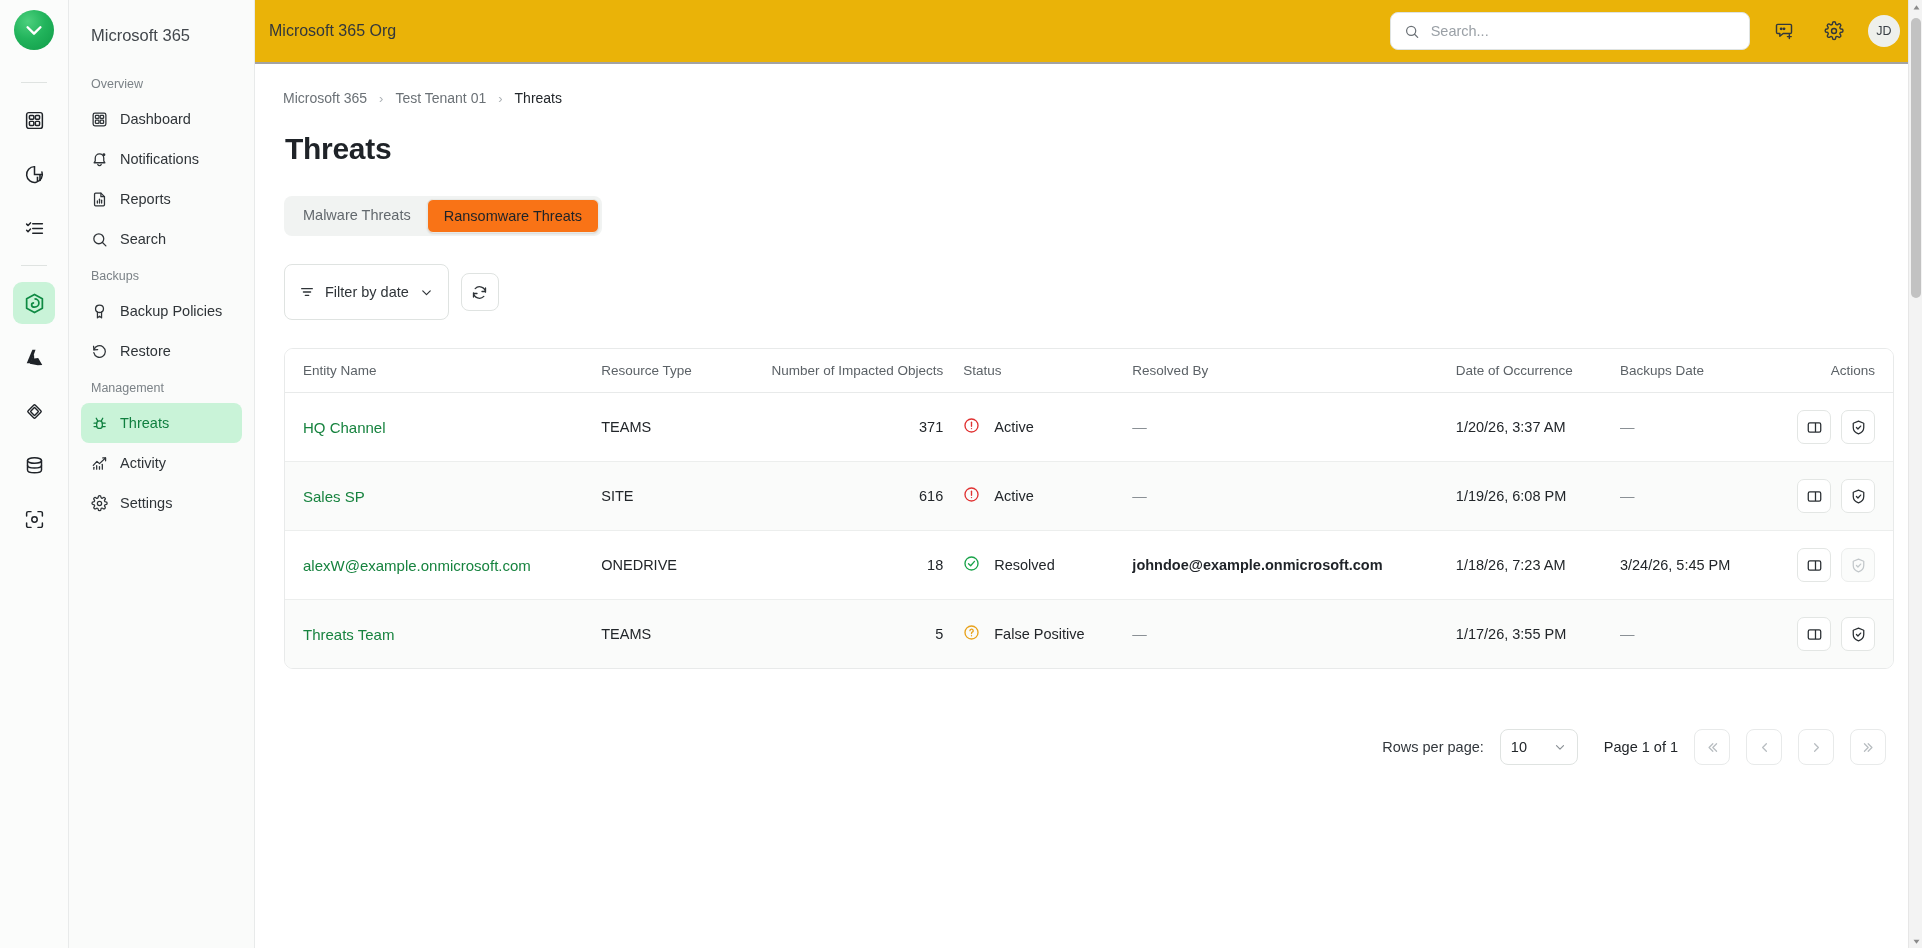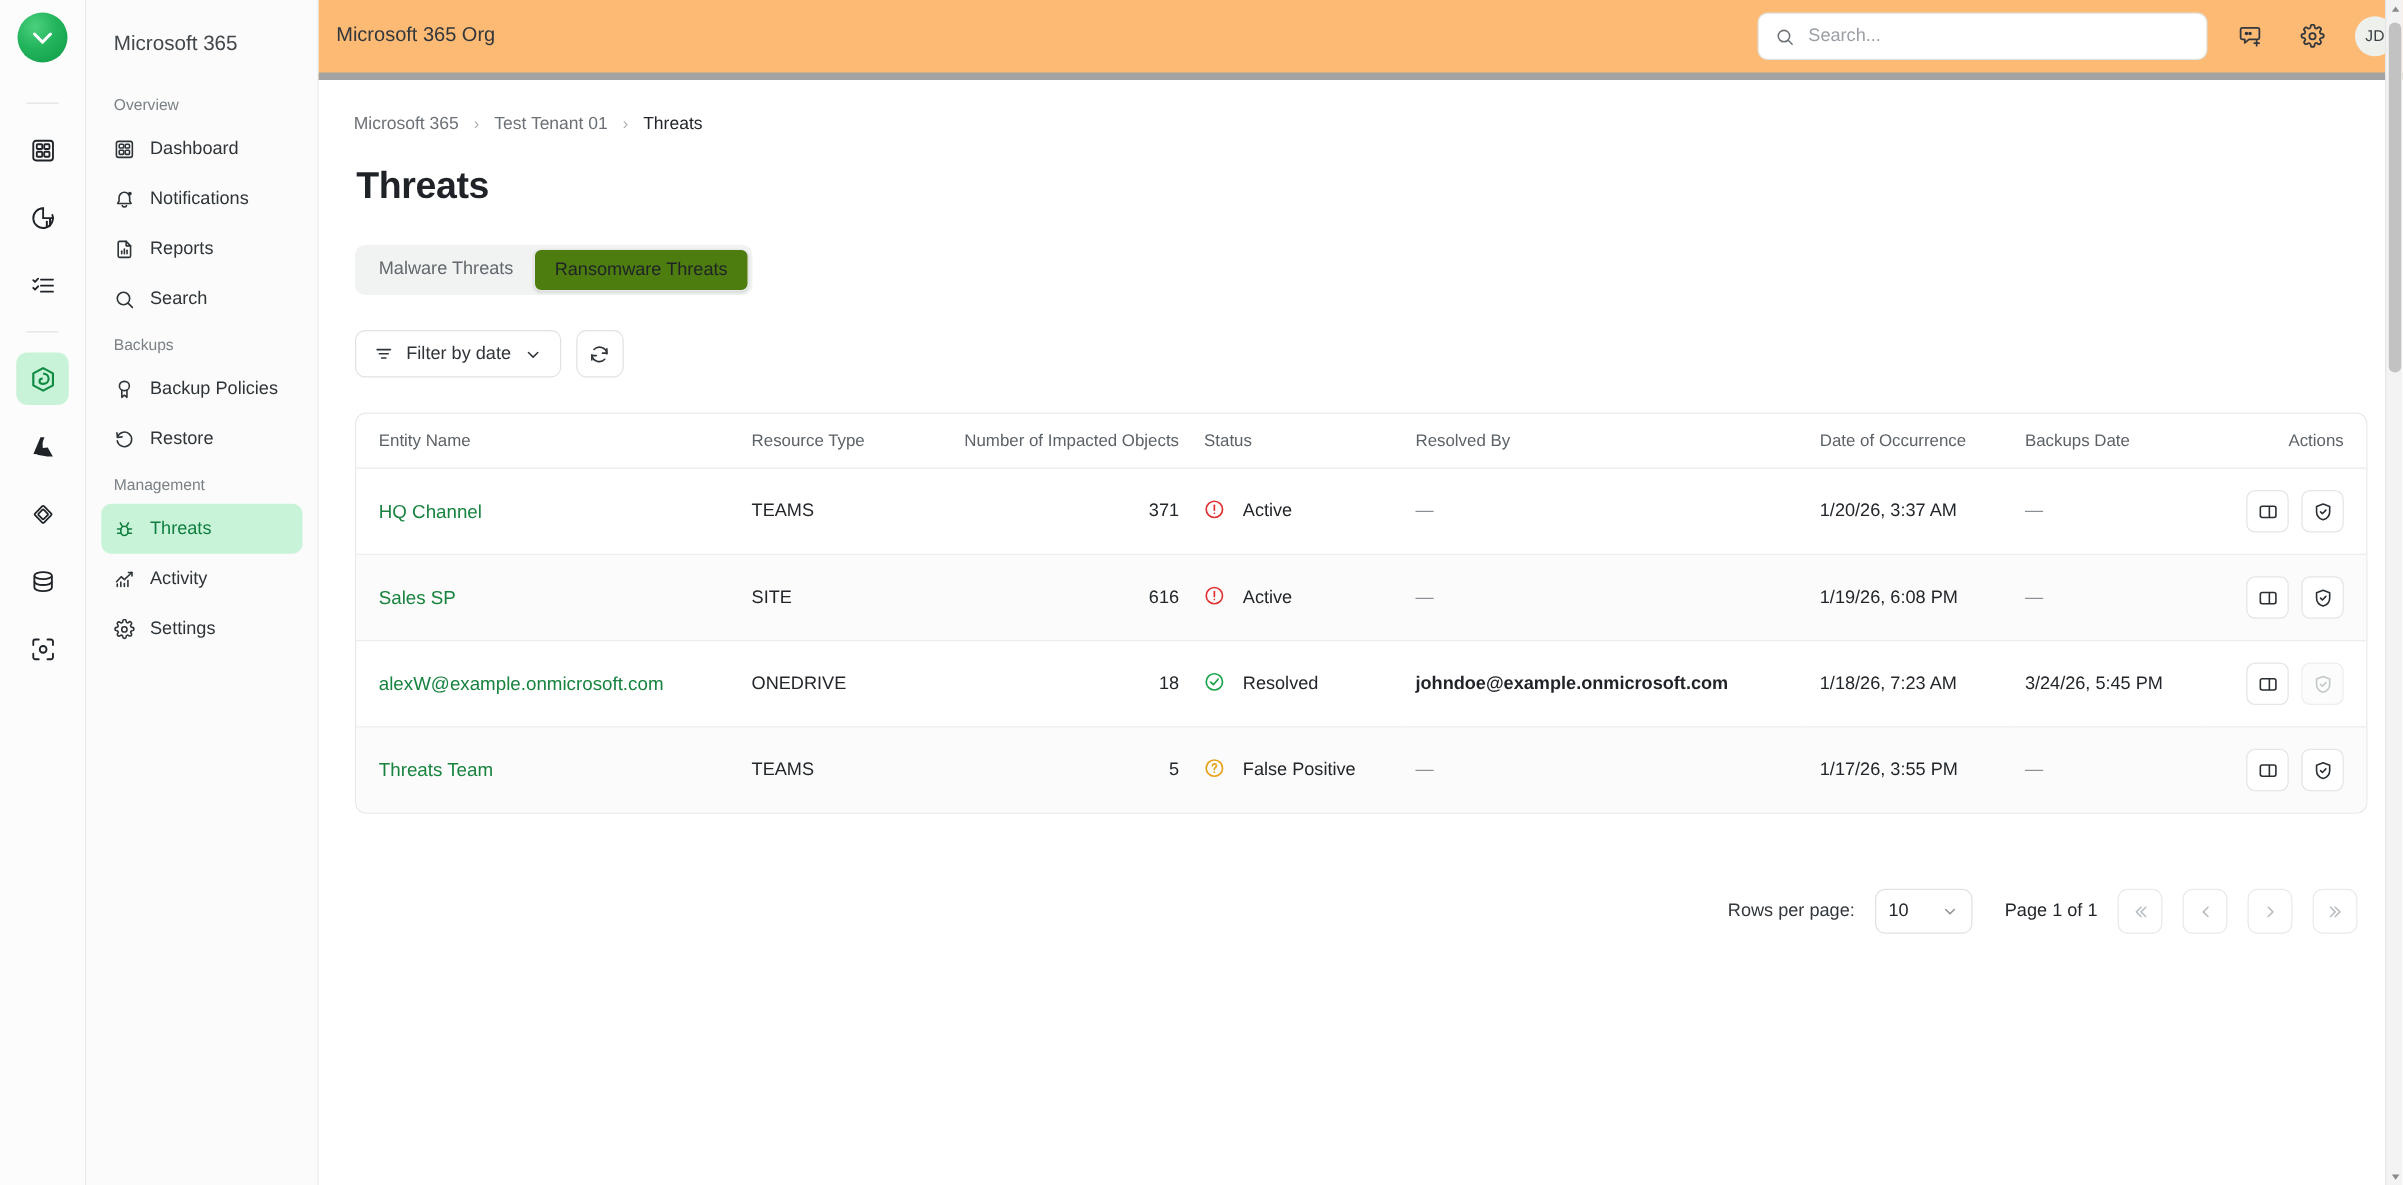--- a/index.html
+++ b/index.html
@@ -52,23 +52,23 @@
     height: 40px; padding: 0 10px; border-radius: 8px;
     font-size: 14.5px; color: #2f3438; cursor: pointer;
   }
   .side-item.active { background: #c9f3d8; color: #0f7f3f; font-weight: 500; }
   .side-item svg { flex: 0 0 17px; }
 
   
   .main { flex: 1 1 auto; display: flex; flex-direction: column; min-width: 0; }
   .topbar {
     height: 64px; flex: 0 0 64px;
-    border-bottom: 6px solid #a3a3a3;
+    border-bottom: 2px solid #a3a3a3;
     display: flex; align-items: center;
-    padding: 0 6px 0 14px; background: #fdba74;
+    padding: 0 22px 0 14px; background: #eab308;
   }
   .topbar-title { font-size: 16px; color: #32373c; }
   .topbar-right { margin-left: auto; display: flex; align-items: center; gap: 18px; }
   .search-box {
     width: 360px; height: 38px; border: 1px solid #dfe3e1; border-radius: 8px;
     display: flex; align-items: center; gap: 11px; padding: 0 13px; background: #fff;
   }
   .search-box input {
     border: none; outline: none; font-size: 14.5px; color: #32373c;
     background: transparent; width: 100%; font-family: inherit;
@@ -94,27 +94,27 @@
   .page-title { font-size: 30px; font-weight: 700; margin: 26px 0 0 2px; letter-spacing: -.3px; }
 
   .tabs {
     display: inline-flex; background: #f1f3f2; border-radius: 8px; padding: 3px;
     margin: 30px 0 0 1px;
   }
   .tab {
     padding: 8px 16px; font-size: 14.5px; color: #62686d; border-radius: 6px; cursor: pointer;
   }
   .tab.active {
-    background: #4d7c0f; color: #1f2328;
+    background: #f97316; color: #1f2328;
     box-shadow: 0 1px 2px rgba(0,0,0,.10); border: 1px solid #e6e9e7;
   }
 
   .toolbar { display: flex; align-items: center; gap: 12px; margin: 28px 0 0 1px; }
   .btn-outline {
-    height: 38px; border: 1px solid #dfe3e1; border-radius: 8px; background: #fff;
+    height: 56px; border: 1px solid #dfe3e1; border-radius: 8px; background: #fff;
     display: inline-flex; align-items: center; gap: 10px; padding: 0 14px;
     font-size: 14.5px; color: #2f3438; cursor: pointer; font-family: inherit;
   }
   .btn-sq {
     width: 38px; height: 38px; border: 1px solid #dfe3e1; border-radius: 8px; background: #fff;
     display: inline-flex; align-items: center; justify-content: center; cursor: pointer; color: #2f3438;
   }
 
   
   .table-wrap { margin: 28px 0 0 1px; border: 1px solid #e8eaea; border-radius: 9px; overflow: hidden; }

